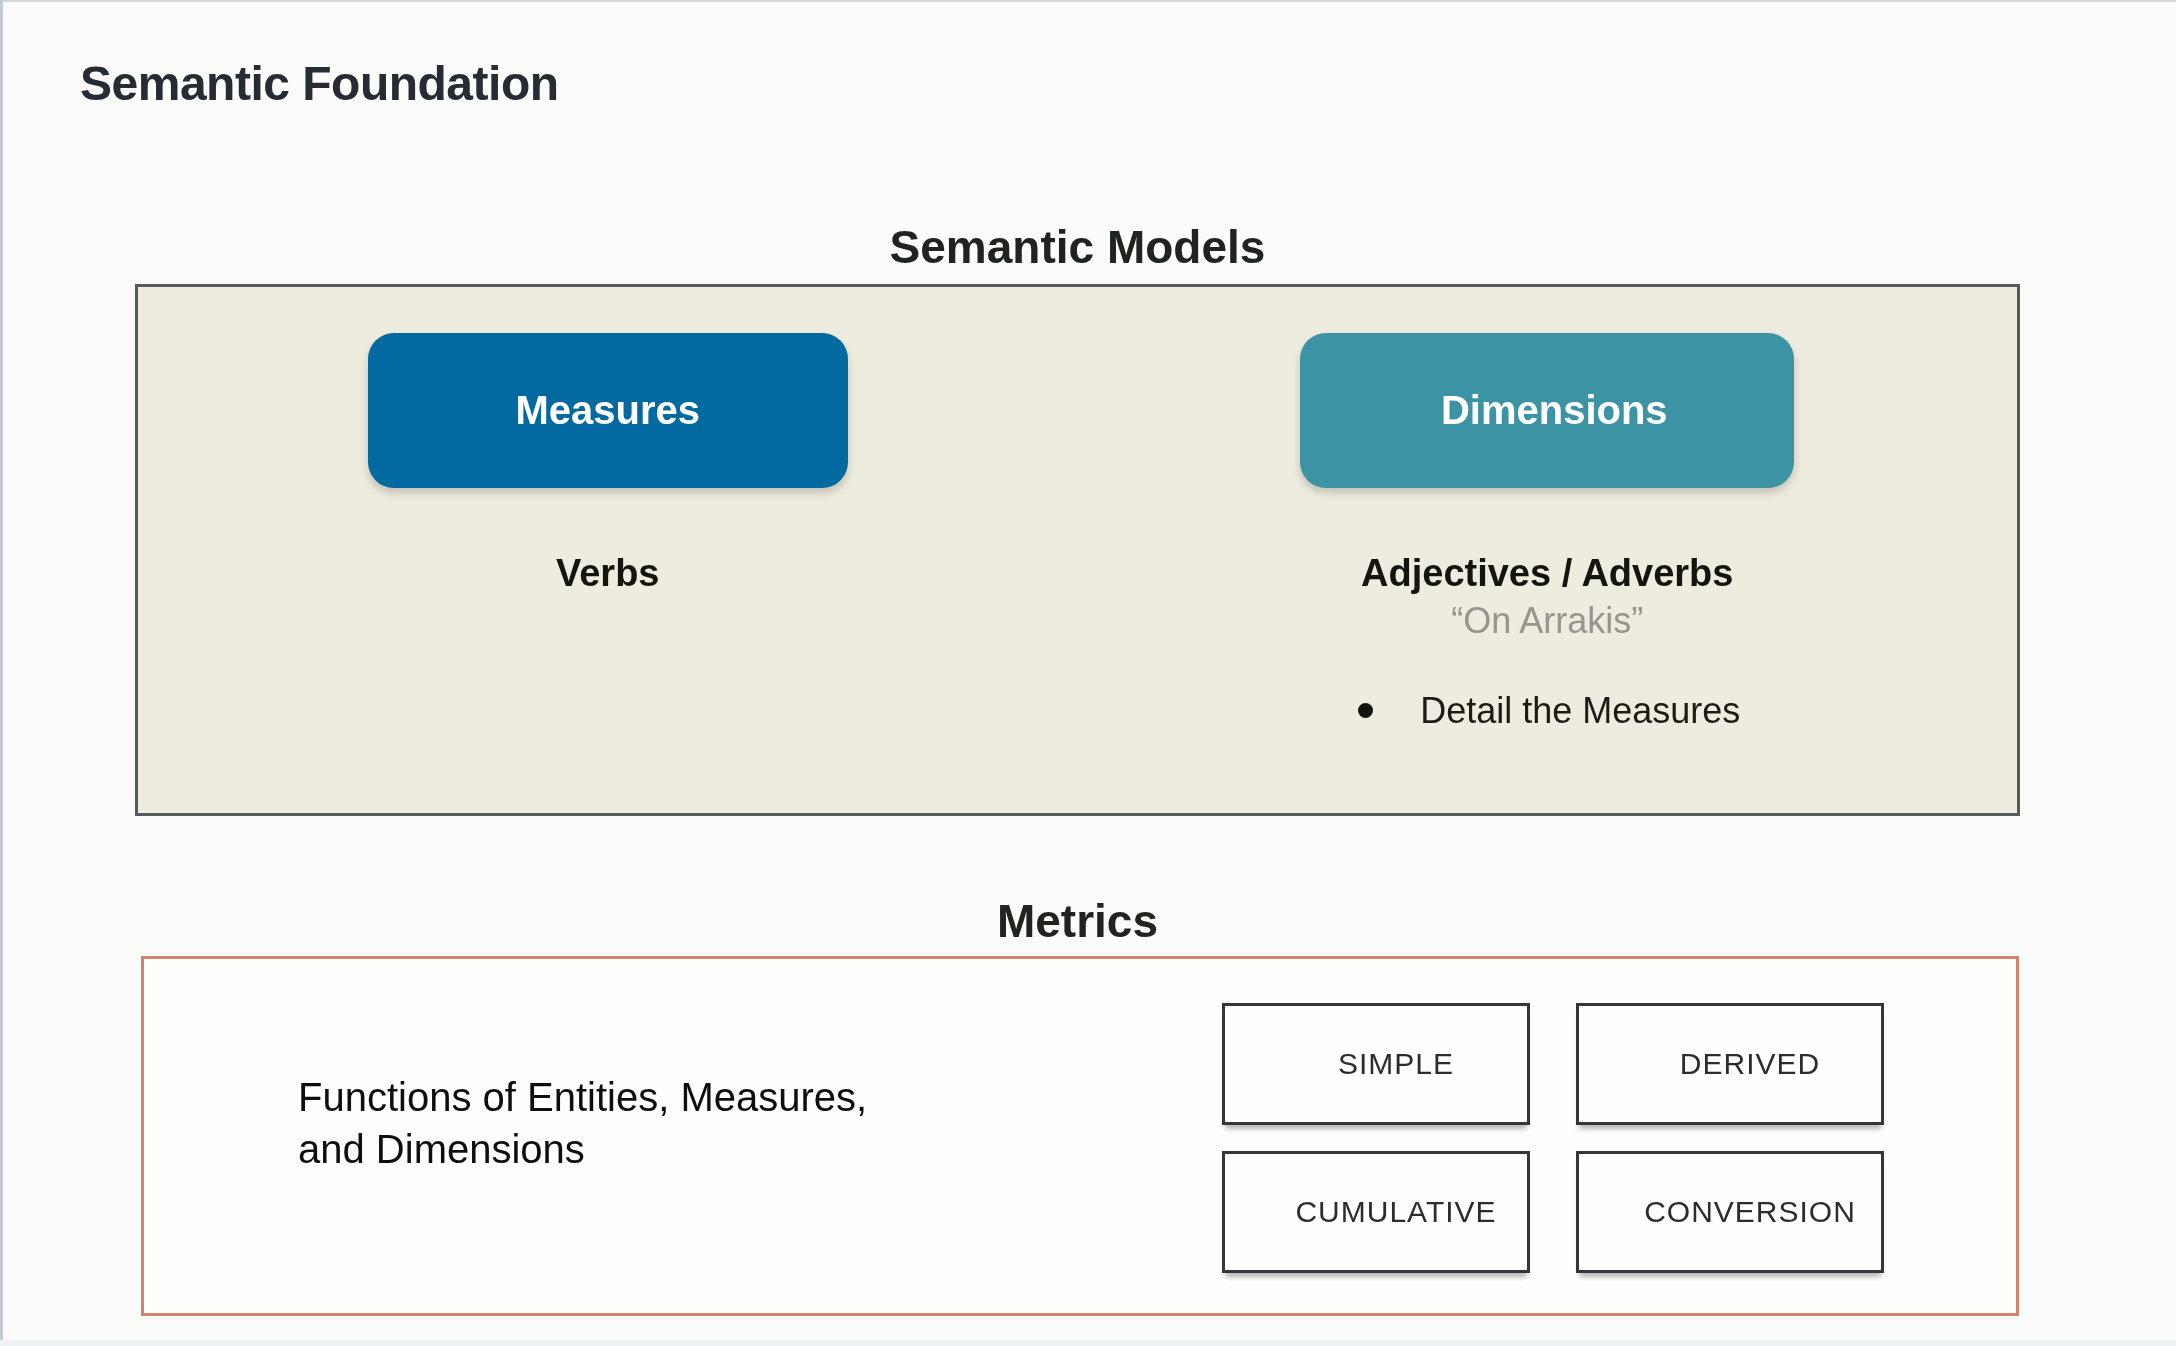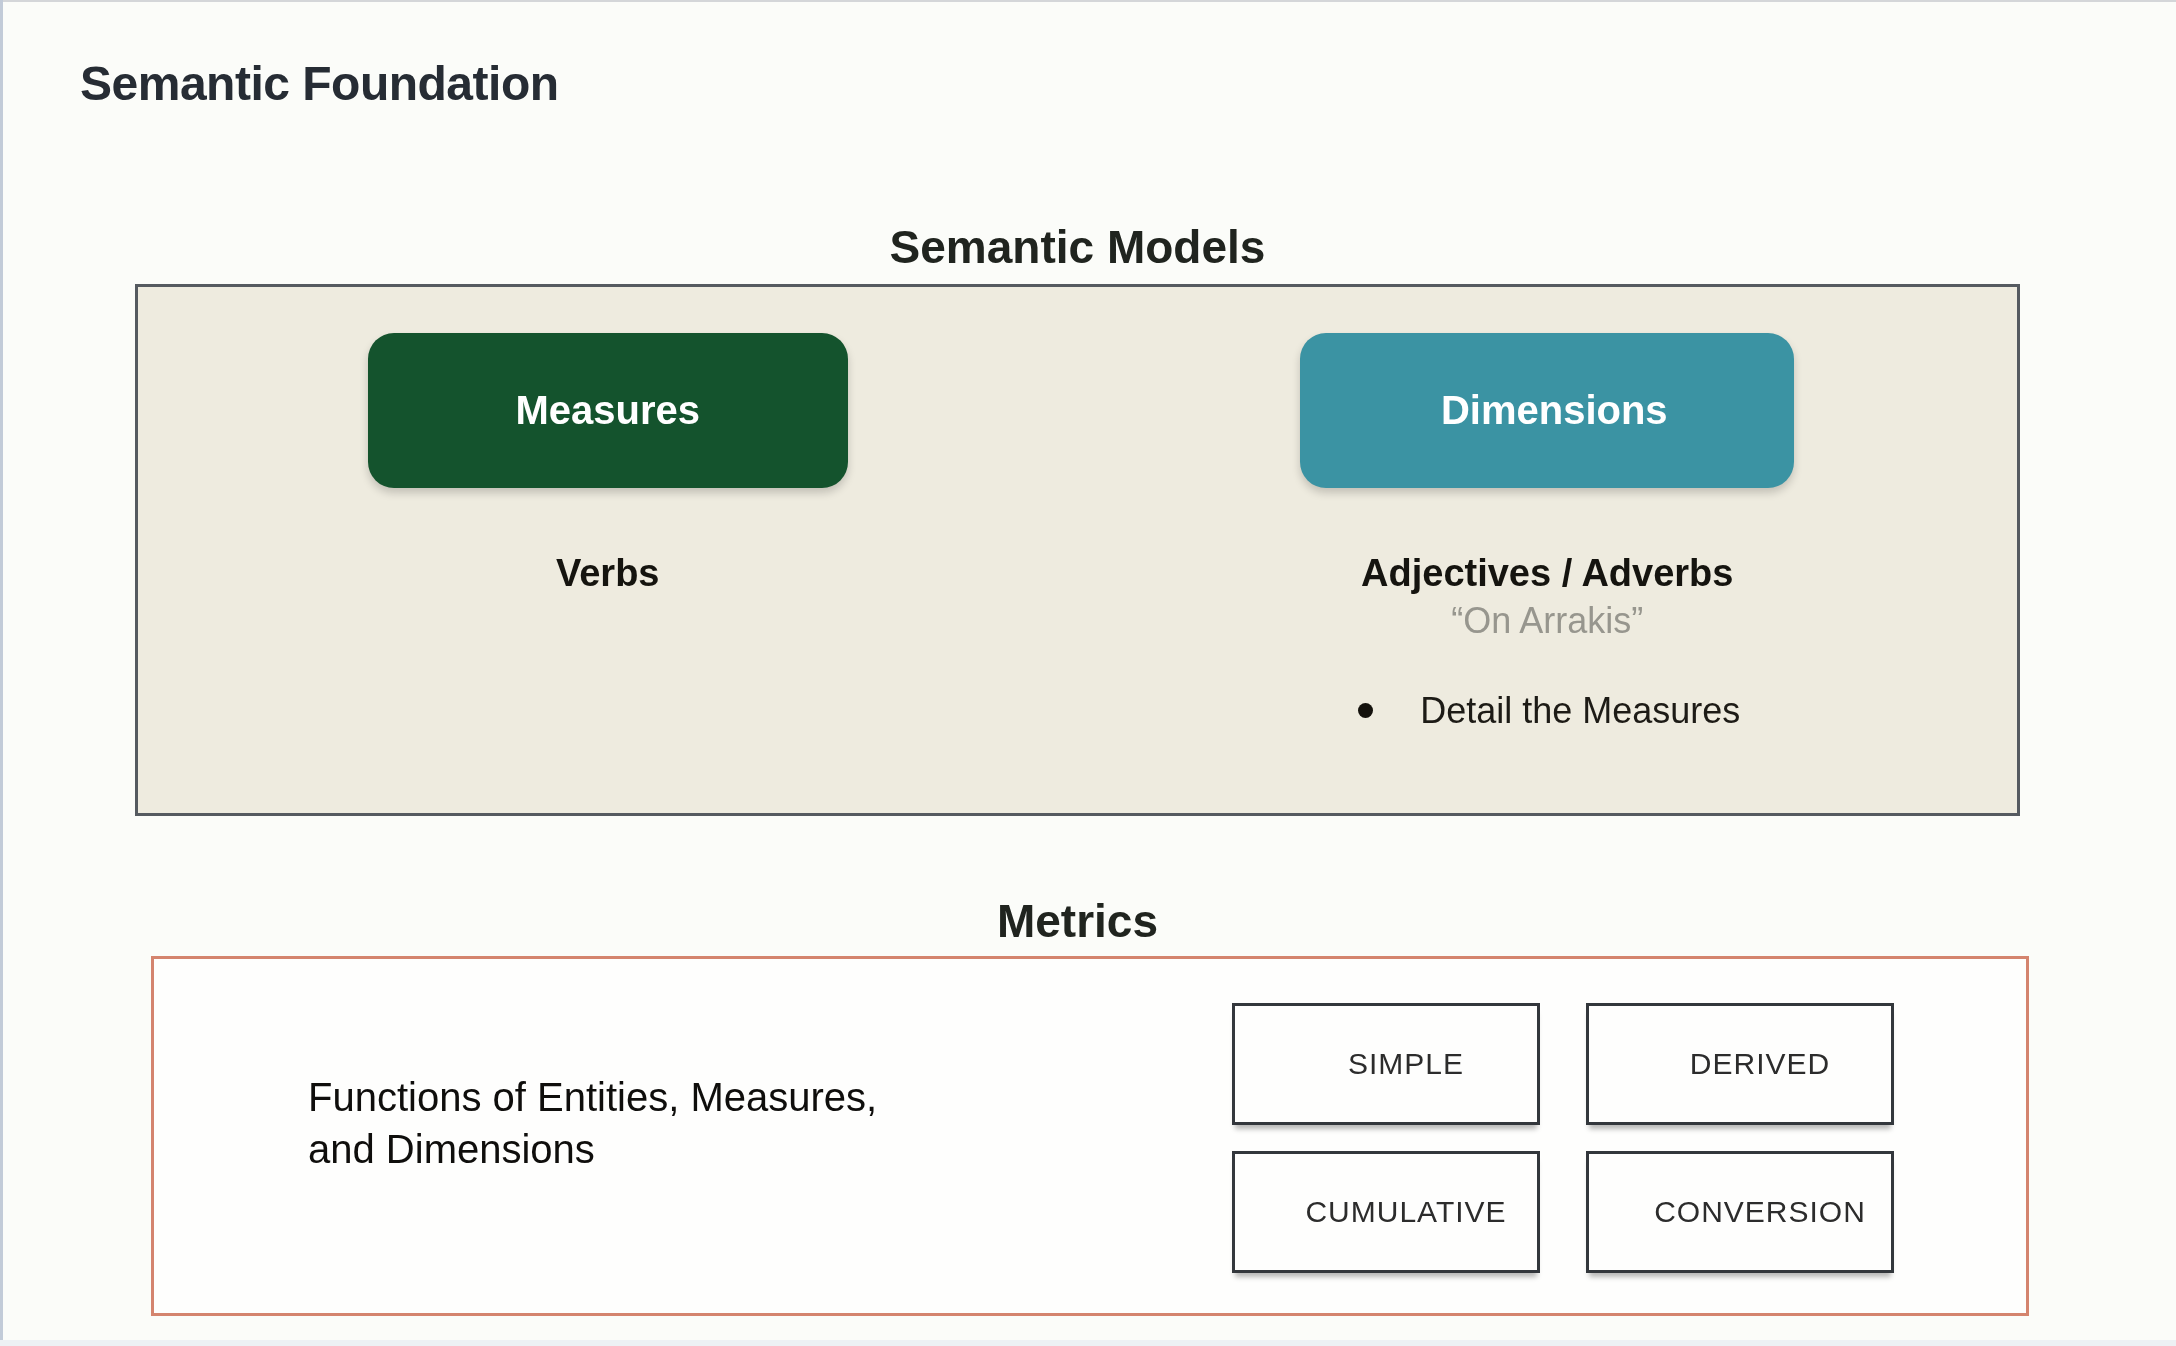--- a/index.html
+++ b/index.html
@@ -36,39 +36,39 @@
     box-sizing: border-box; display: flex;
   }
   .model-col { flex: 1 1 0; display: flex; flex-direction: column; align-items: center; }
   .pill {
     margin-top: 46px; width: 480px; height: 155px; border-radius: 26px;
     display: flex; align-items: center; justify-content: center;
     color: #ffffff; font-weight: bold; font-size: 40px;
     box-shadow: 0 5px 9px rgba(0,0,0,0.18);
   }
   .pill-entities   { background: #5a46e0; }
-  .pill-measures   { background: #14532d; }
+  .pill-measures   { background: #0369a1; }
   .pill-dimensions { background: #3b93a3; padding-left: 14px; }
 
   .word-class { margin-top: 64px; font-size: 38px; font-weight: bold; color: #15140f; line-height: 1.15; text-align: center; }
   .quote { margin-top: 4px; font-size: 36px; color: #97968e; text-align: center; }
 
   .bullets { margin: 44px auto 0; padding: 0; list-style: none; width: max-content; text-align: left; }
   .bullets li {
     position: relative; padding-left: 66px;
     font-size: 36px; line-height: 50px; color: #1d1b16; white-space: pre-line;
   }
   .bullets li::before {
     content: ""; position: absolute; left: 4px; top: 17px;
     width: 15px; height: 15px; border-radius: 50%; background: #14120d;
   }
 
   
   .metrics-panel {
-    position: absolute; left: 151px; top: 956px; width: 1878px; height: 360px;
+    position: absolute; left: 141px; top: 956px; width: 1878px; height: 360px;
     background: #fefefd; border: 3px solid #d4846e; box-sizing: border-box;
   }
   .metrics-desc {
     position: absolute; left: 154px; top: 112px;
     font-size: 40px; line-height: 52px; color: #0f0e0c; white-space: pre-line;
   }
   .types-grid {
     position: absolute; left: 1078px; top: 44px;
     display: grid; grid-template-columns: 308px 308px; grid-auto-rows: 122px;
     column-gap: 46px; row-gap: 26px;

